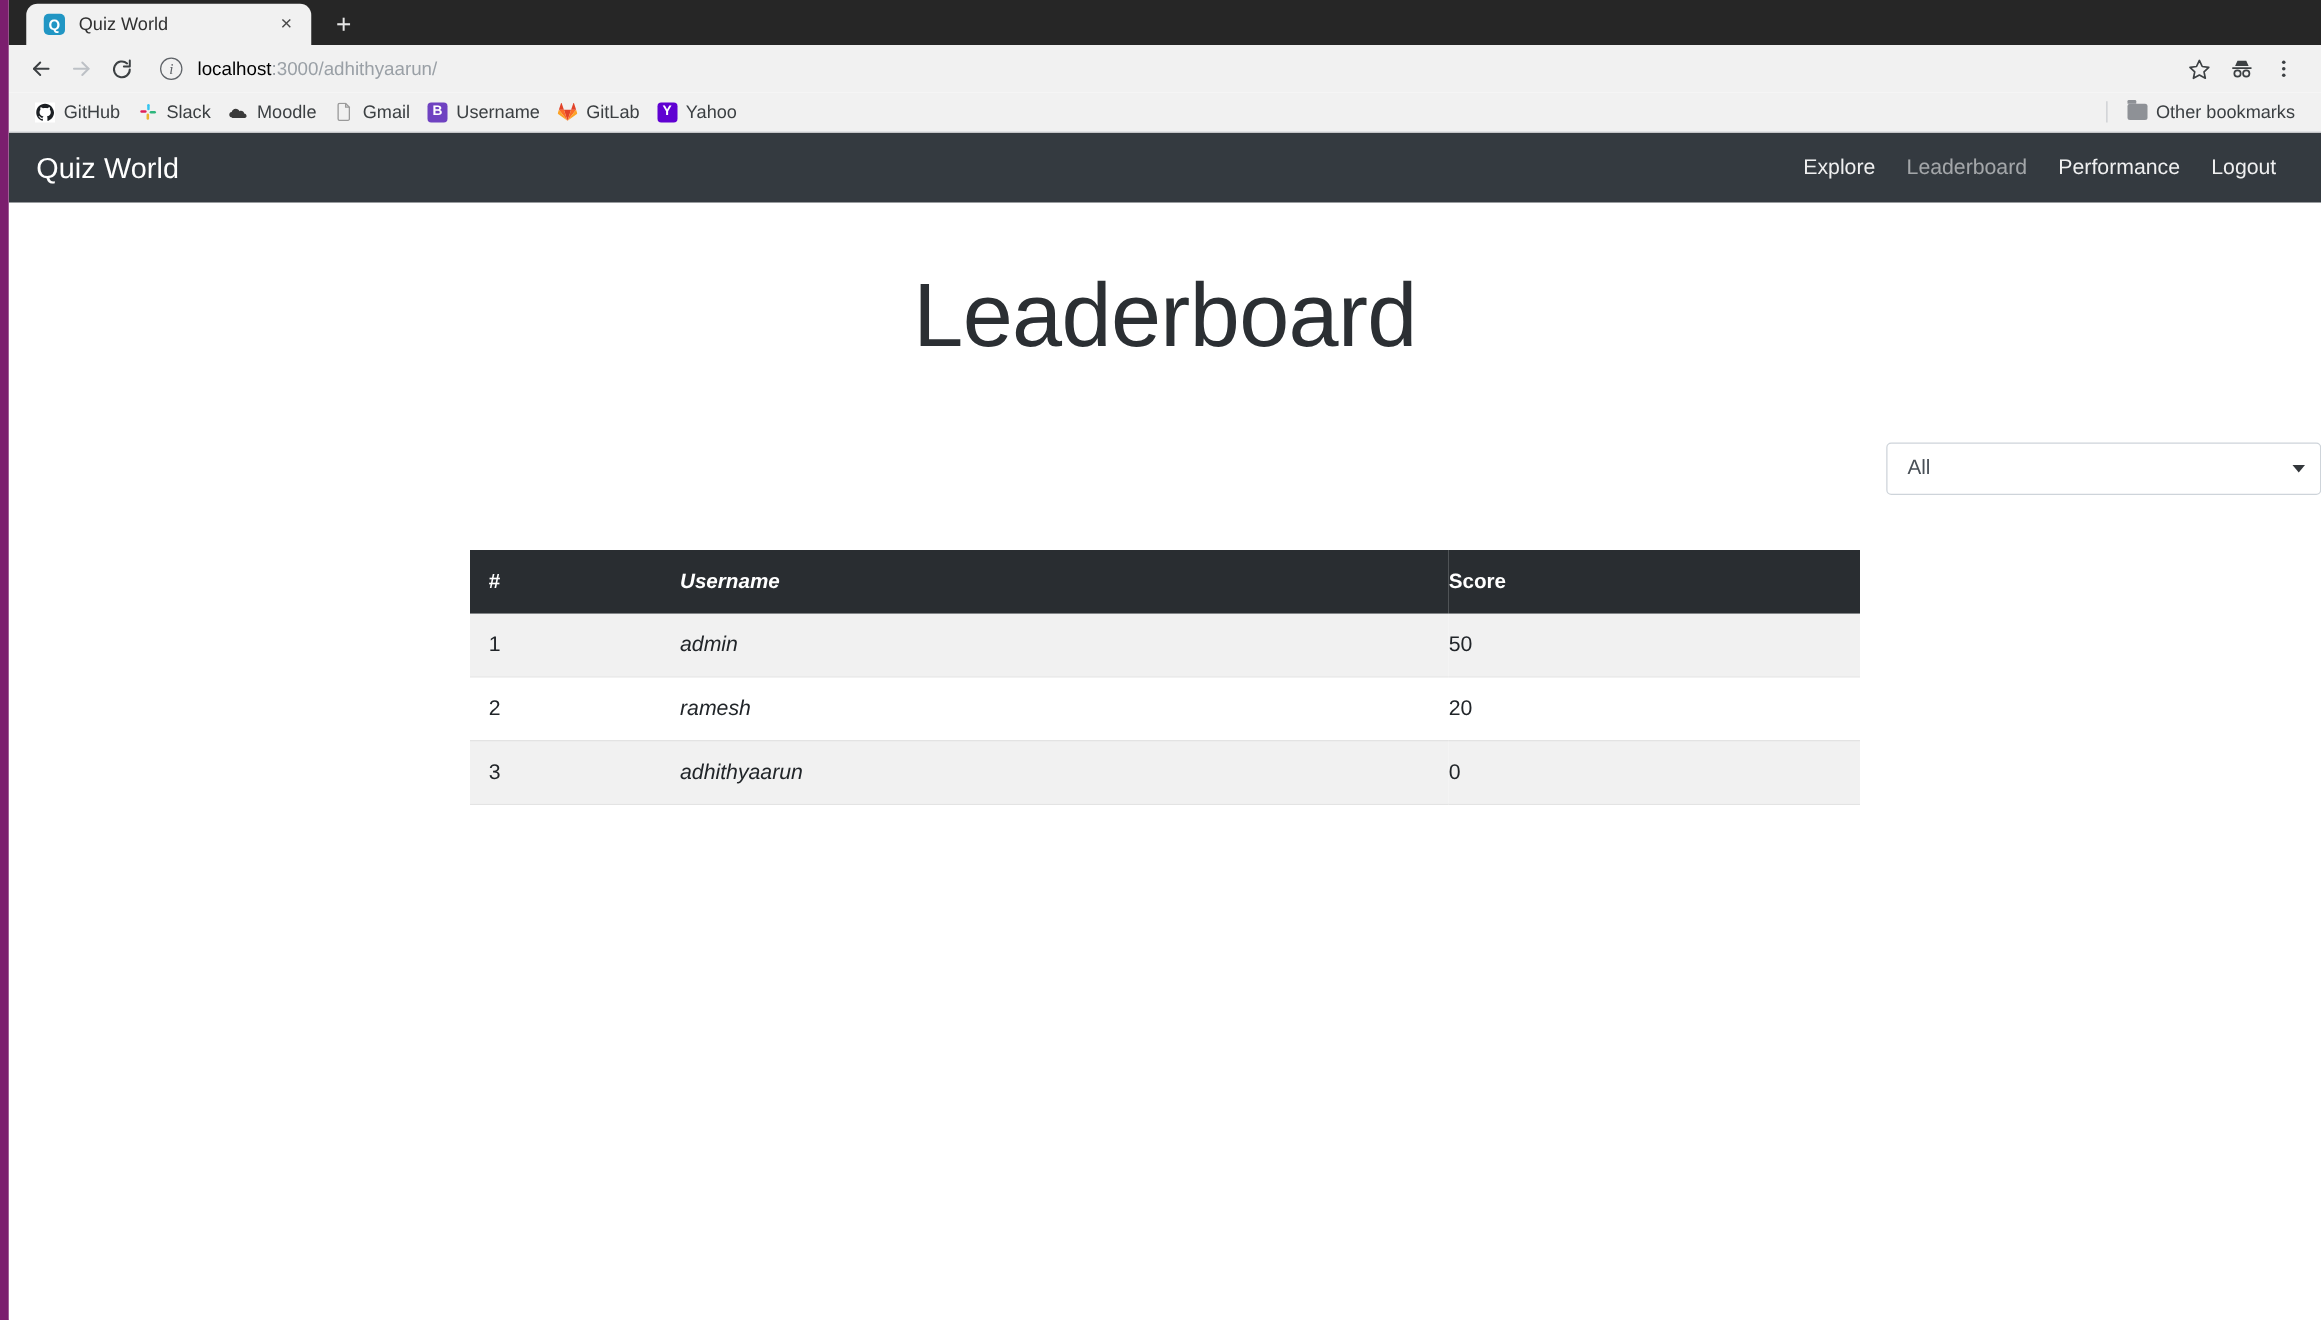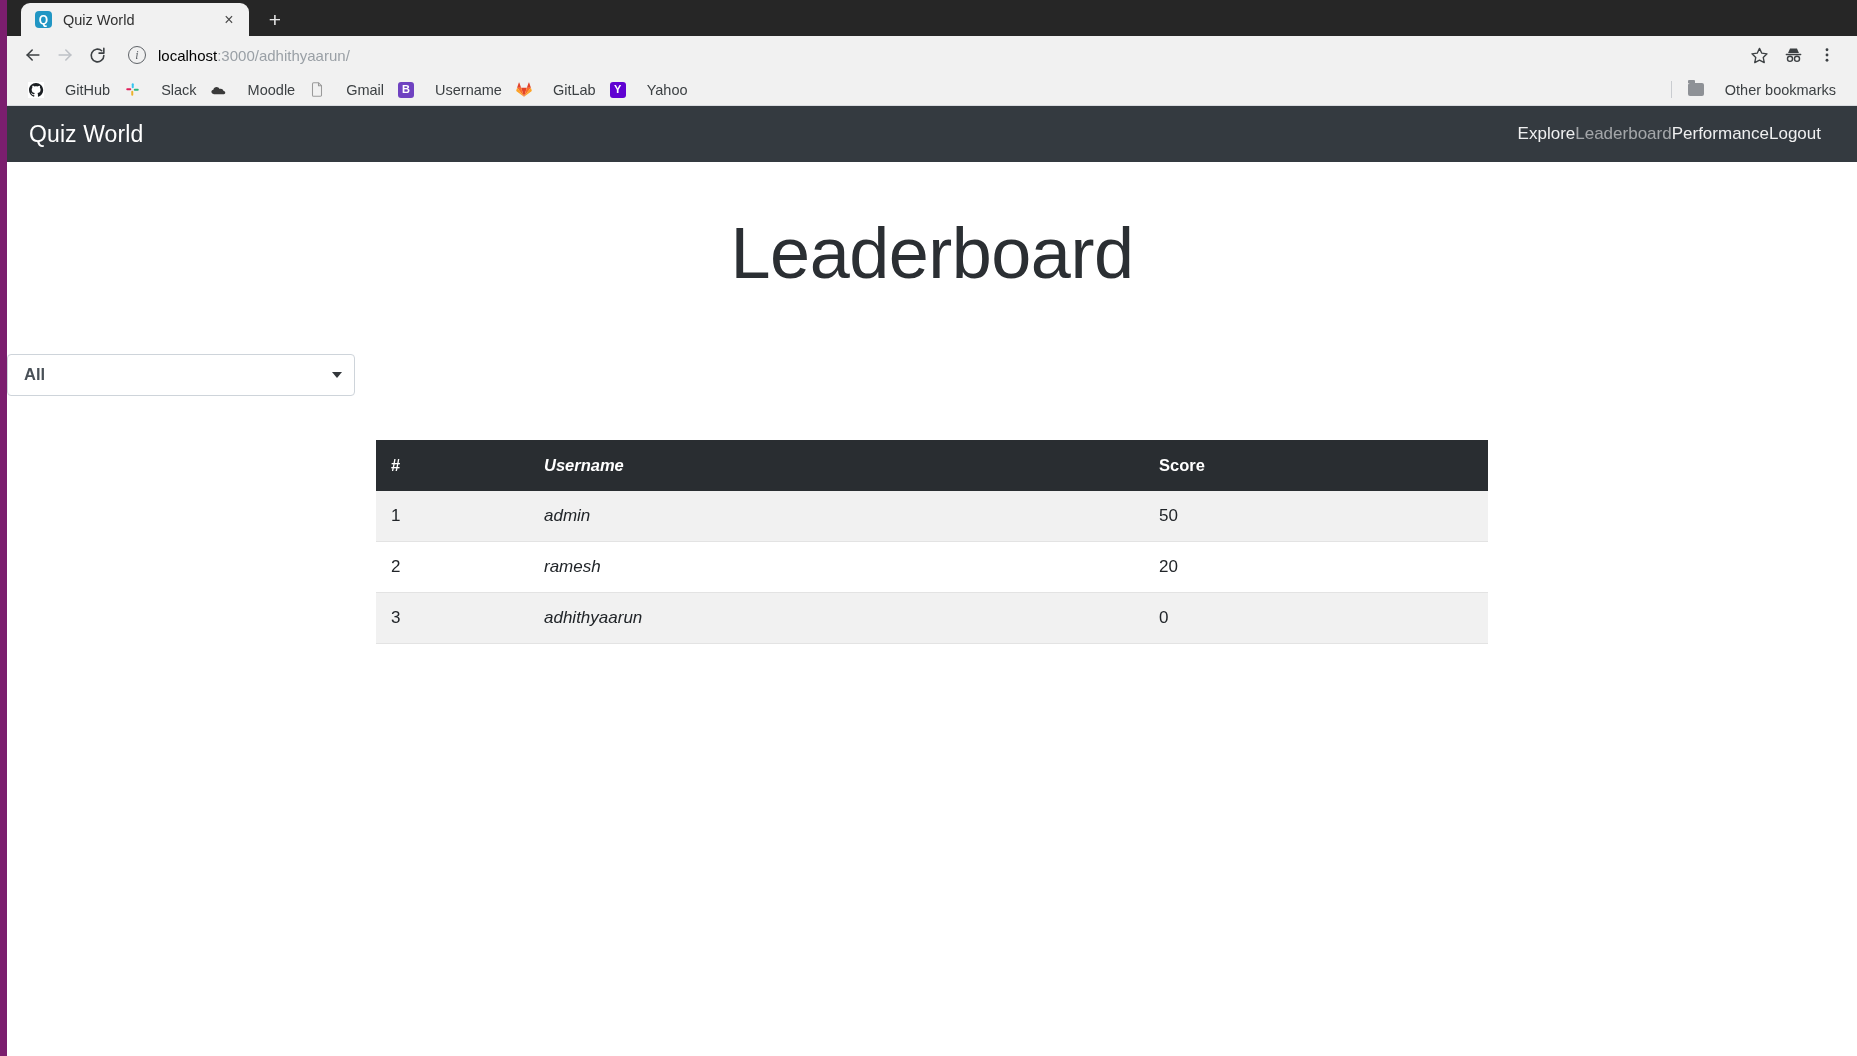--- a/index.html
+++ b/index.html
@@ -145,21 +145,21 @@
     color: #3c4043;
   }
   .bm {
     display: flex;
     align-items: center;
     height: 26px;
     padding: 0 7px;
     border-radius: 4px;
     white-space: nowrap;
   }
-  .bm-label { margin-left: 21px; }
+  .bm-label { margin-left: 7px; }
   .bm-ico {
     width: 16px; height: 16px;
     display: flex; align-items: center; justify-content: center;
     flex: 0 0 auto;
     font-size: 11px;
     font-weight: bold;
     line-height: 1;
     color: #ffffff;
     border-radius: 3px;
   }
@@ -211,20 +211,21 @@
   }
   #brand {
     color: #ffffff;
     font-size: 23px;
     letter-spacing: 0.1px;
   }
   #navlinks {
     margin-left: auto;
     display: flex;
     align-items: center;
+    gap: 25px;
     padding-right: 18px;
   }
   .navlink {
     color: rgba(255,255,255,0.92);
     font-size: 17px;
     white-space: nowrap;
   }
   .navlink.active { color: rgba(255,255,255,0.55); }
 
   
@@ -235,23 +236,22 @@
     text-align: center;
     font-size: 72px;
     font-weight: 300;
     color: #2b2f33;
     line-height: 1.05;
     letter-spacing: -0.5px;
   }
 
   #filter-wrap {
     display: flex;
-    justify-content: flex-start;
+    justify-content: flex-end;
     margin-top: 62px;
-    font-weight: bold;
   }
   #filter-select {
     width: 348px;
     height: 42px;
     background: #ffffff;
     border: 1px solid #ced4da;
     border-radius: 4px;
     display: flex;
     align-items: center;
     padding: 0 12px 0 16px;

